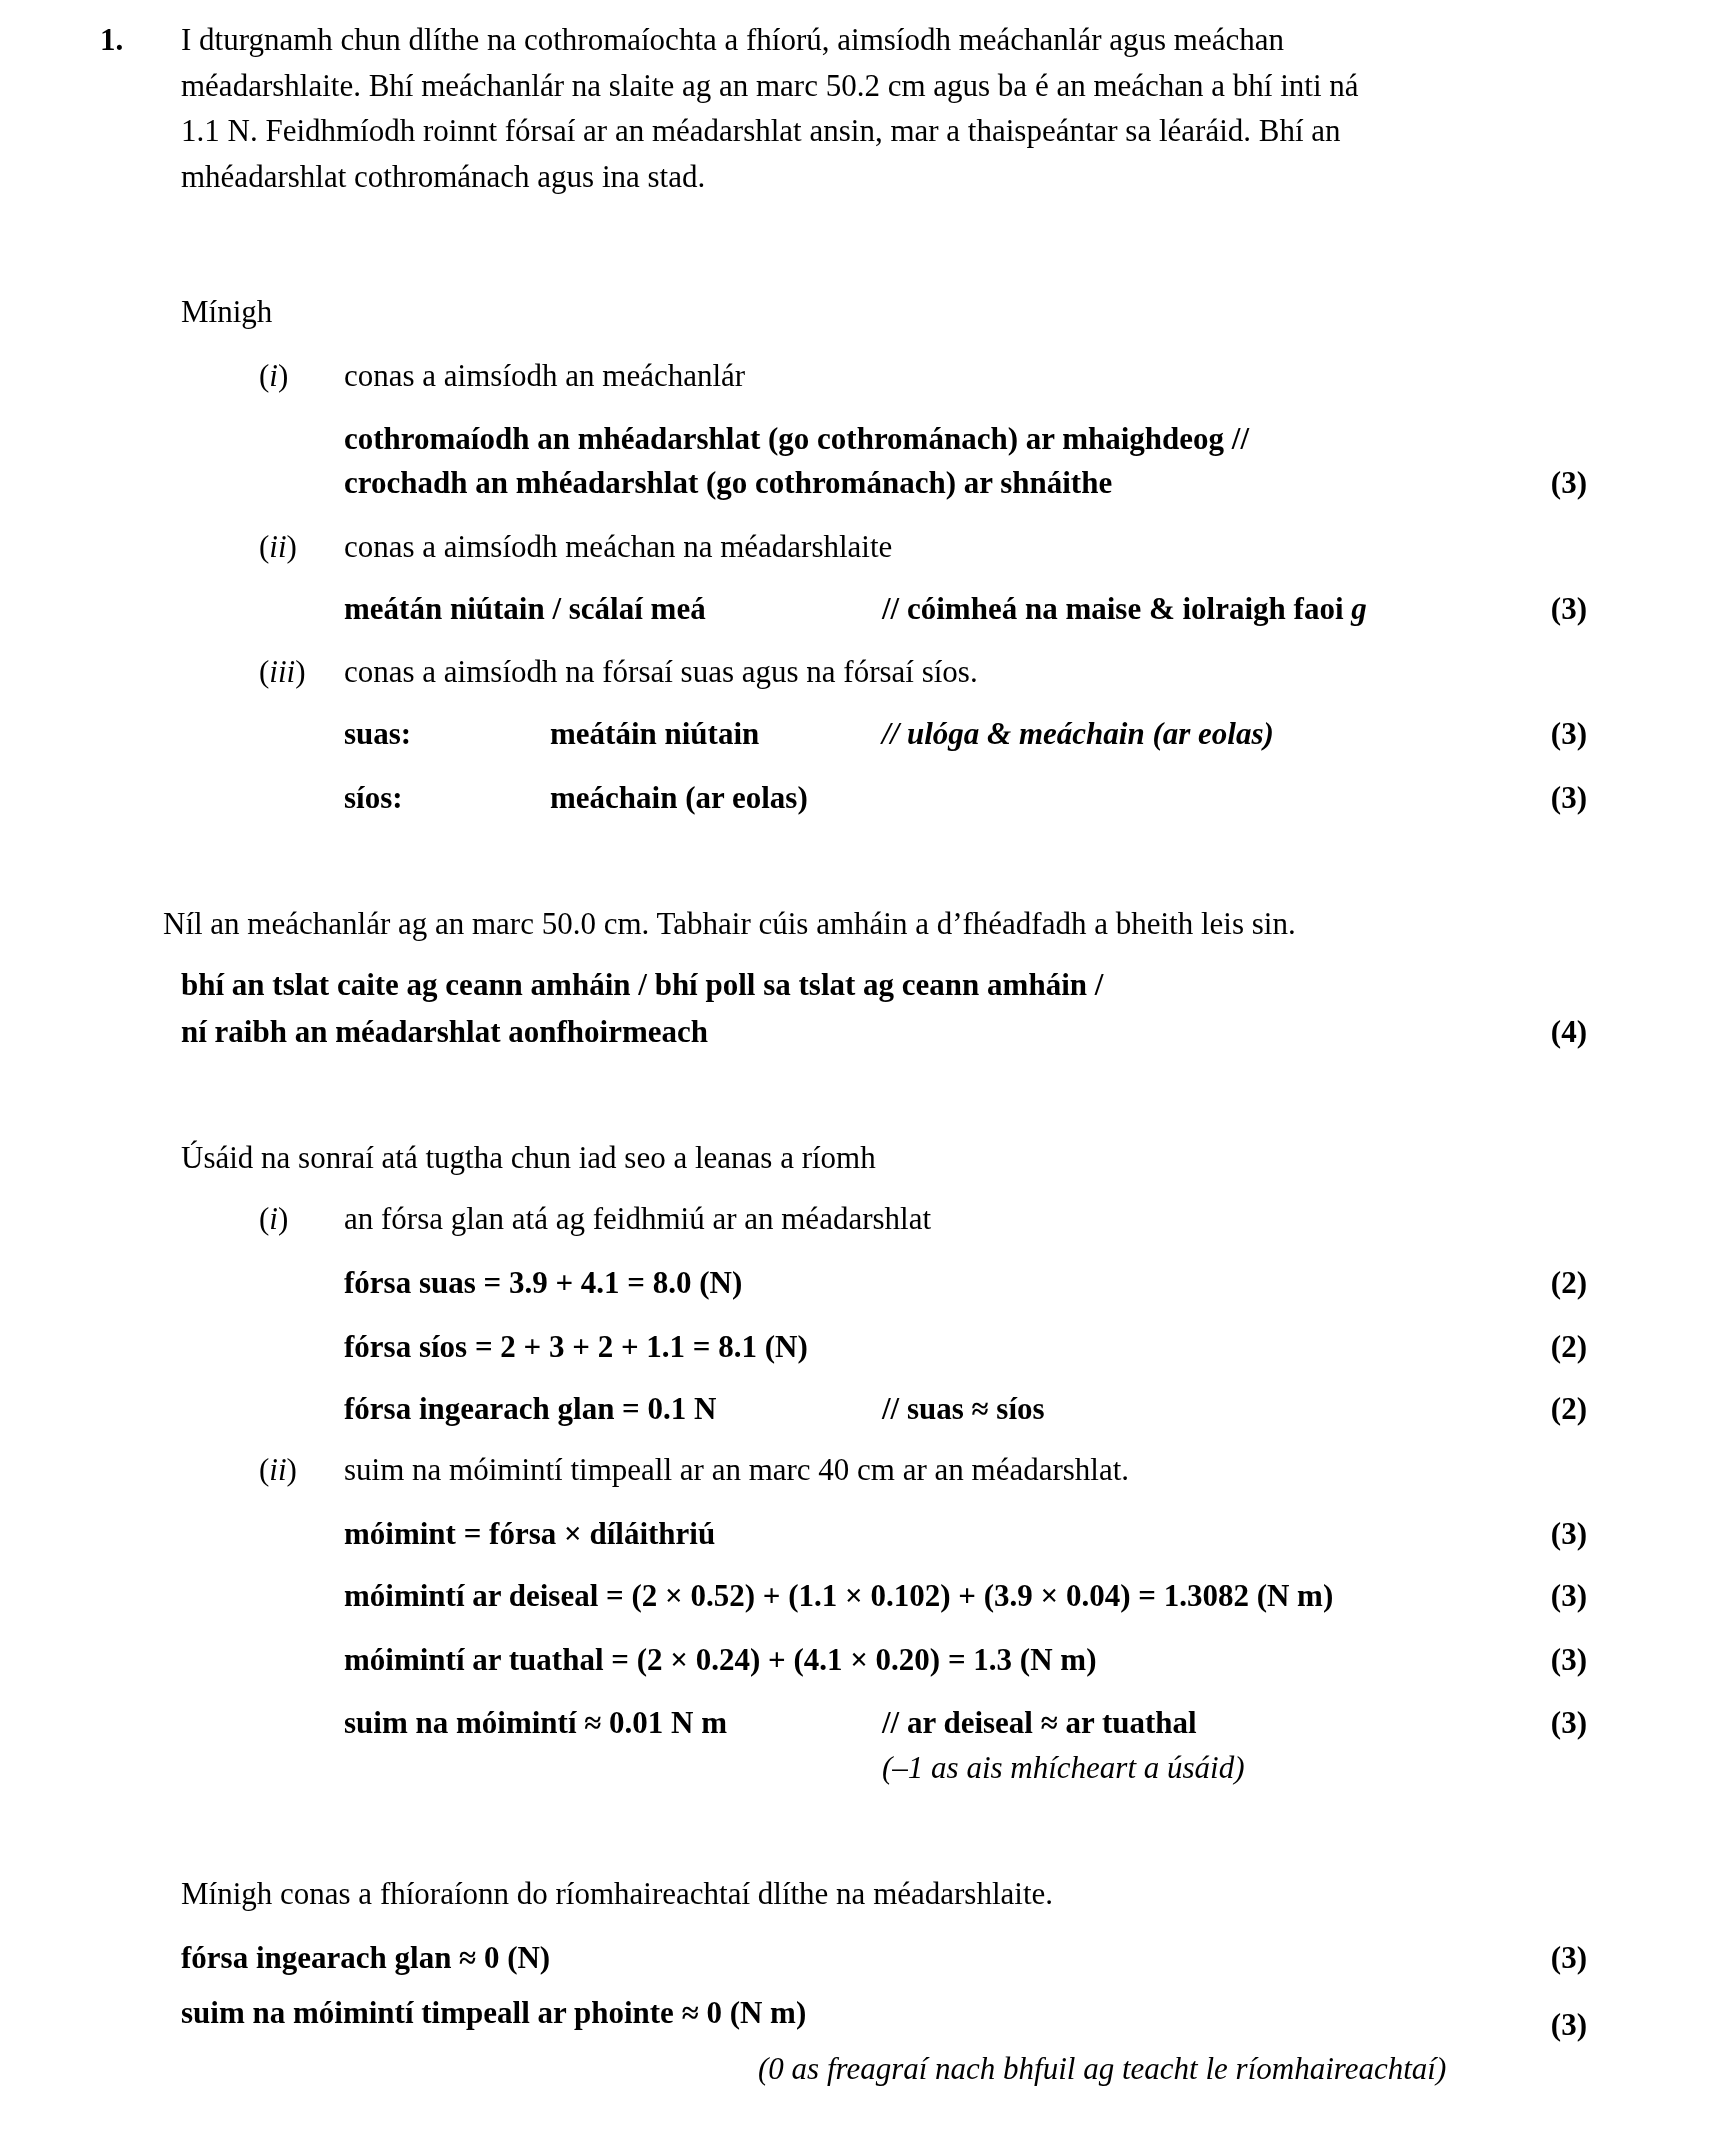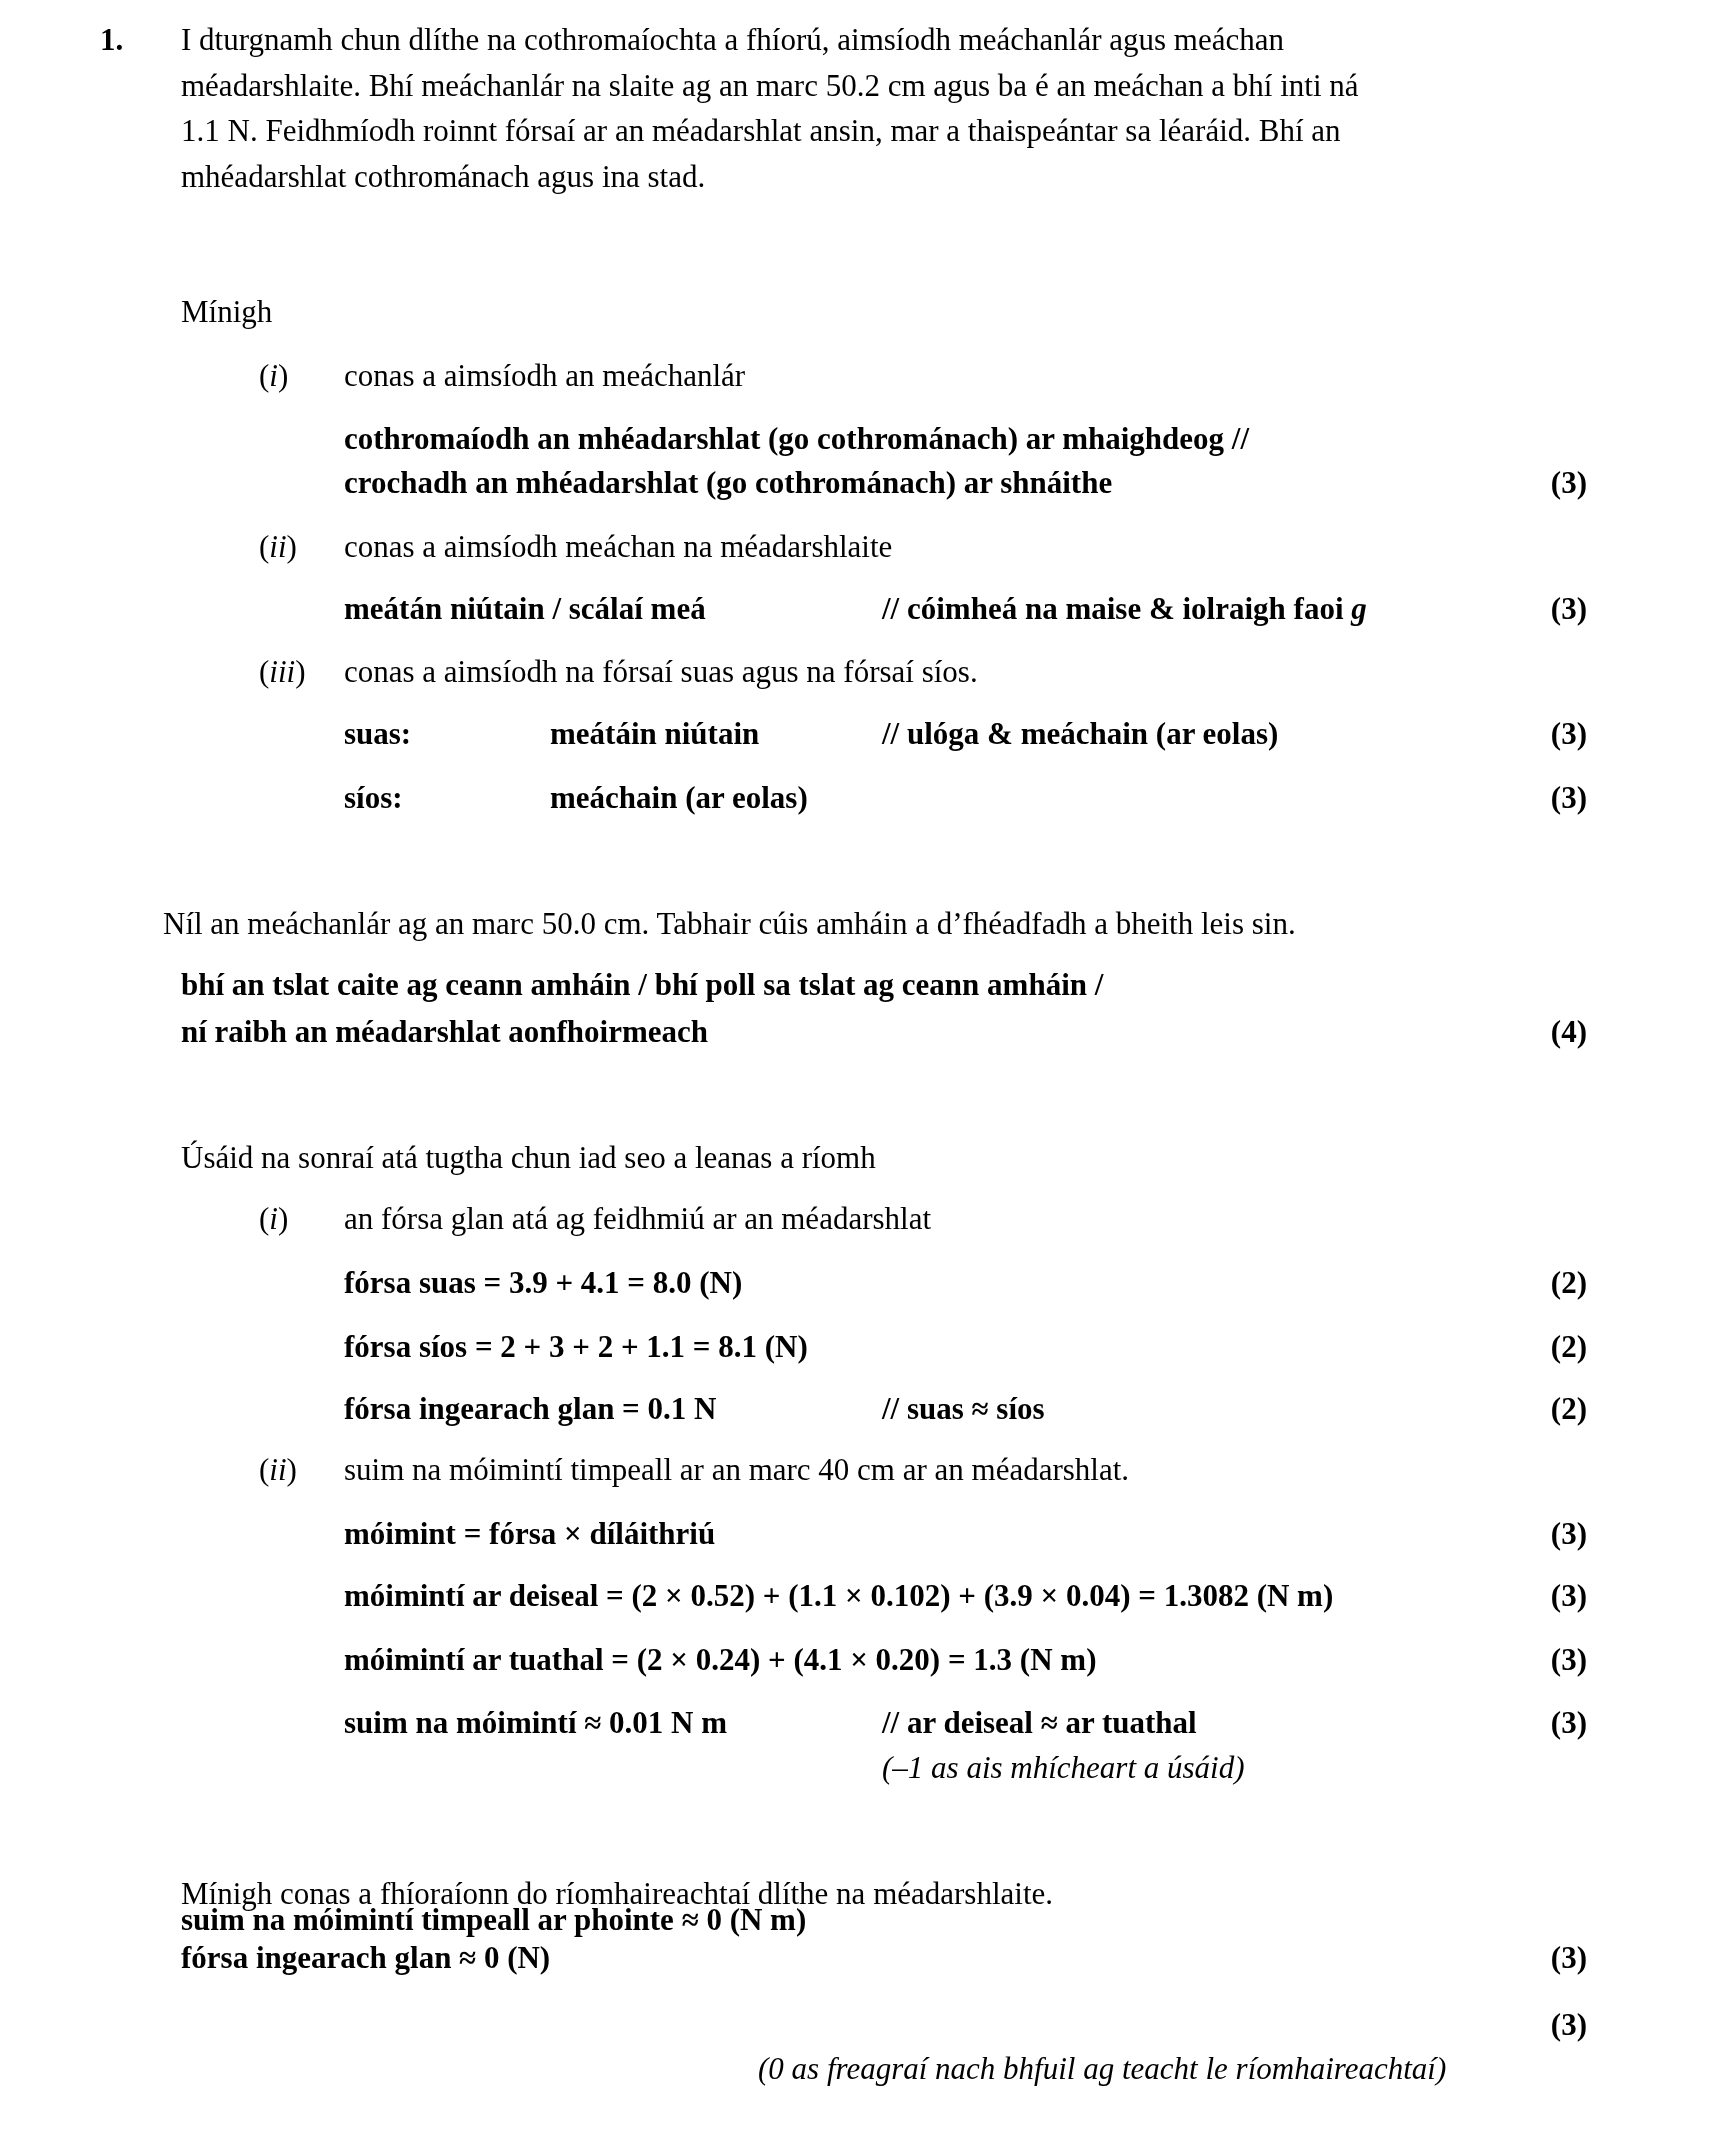--- a/index.html
+++ b/index.html
@@ -37,21 +37,21 @@
   <div class="ln" style="left:344px; top:526px;">conas a aimsíodh meáchan na méadarshlaite</div>
   <div class="ln b" style="left:344px; top:588px;">meátán niútain / scálaí meá</div>
   <div class="ln b" style="left:882px; top:588px;"><span>// cóimheá na maise &amp; iolraigh faoi </span><span class="i">g</span></div>
   <div class="mark" style="top:588px;">(3)</div>
 
   <div class="lbl" style="top:651px;"><span>(</span><span class="rn">iii</span><span>)</span></div>
   <div class="ln" style="left:344px; top:651px;">conas a aimsíodh na fórsaí suas agus na fórsaí síos.</div>
 
   <div class="ln b" style="left:344px; top:713px;">suas:</div>
   <div class="ln b" style="left:550px; top:713px;text-align:center;">meátáin niútain</div>
-  <div class="ln b" style="left:882px; top:713px;">// ulóga &amp; meáchain (ar eolas)</div>
+  <div class="ln b" style="left:882px; top:713px;font-style:italic;">// ulóga &amp; meáchain (ar eolas)</div>
   <div class="mark" style="top:713px;">(3)</div>
 
   <div class="ln b" style="left:344px; top:777px;">síos:</div>
   <div class="ln b" style="left:550px; top:777px;">meáchain (ar eolas)</div>
   <div class="mark" style="top:777px;">(3)</div>
 </div>
 
 <div>
   <div class="ln" style="left:163px; top:903px;">Níl an meáchanlár ag an marc 50.0 cm. Tabhair cúis amháin a d’fhéadfadh a bheith leis sin.</div>
   <div class="ln b" style="left:181px; top:964px;text-align:right;">bhí an tslat caite ag ceann amháin / bhí poll sa tslat ag ceann amháin /</div>
@@ -93,18 +93,18 @@
 
   <div class="ln i" style="left:882px; top:1747px;">(–1 as ais mhícheart a úsáid)</div>
 </div>
 
 <div>
   <div class="ln" style="left:181px; top:1873px;">Mínigh conas a fhíoraíonn do ríomhaireachtaí dlíthe na méadarshlaite.</div>
 
   <div class="ln b" style="left:181px; top:1937px;">fórsa ingearach glan ≈ 0 (N)</div>
   <div class="mark" style="top:1937px;">(3)</div>
 
-  <div class="ln b" style="left:181px; top:1899px;">suim na móimintí timpeall ar phointe ≈ 0 (N m)</div>
+  <div class="ln b" style="left:181px; top:1992px;">suim na móimintí timpeall ar phointe ≈ 0 (N m)</div>
   <div class="mark" style="top:2004px;">(3)</div>
 
   <div class="ln i" style="left:758px; top:2048px;">(0 as freagraí nach bhfuil ag teacht le ríomhaireachtaí)</div>
 </div>
 
 
 </body></html>

